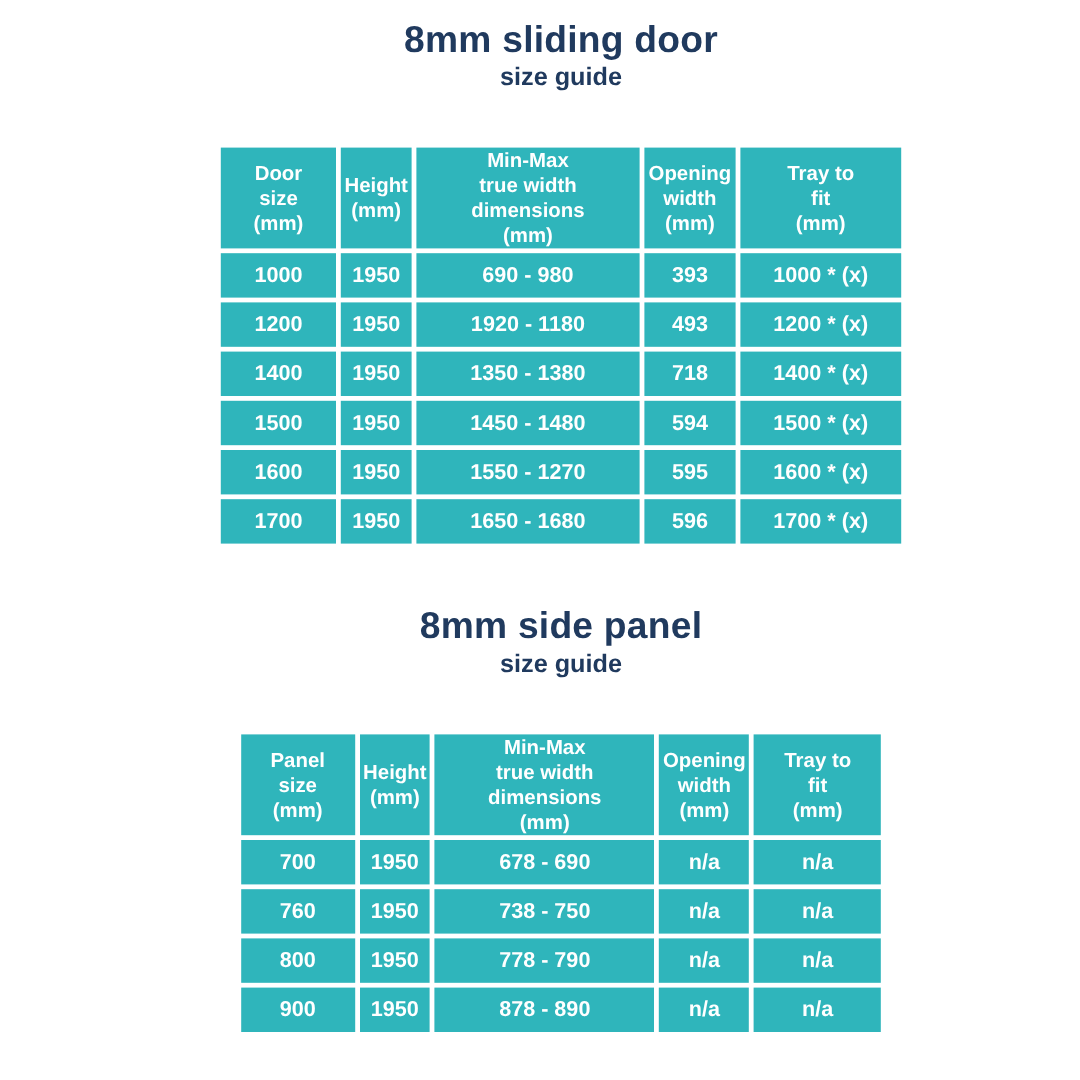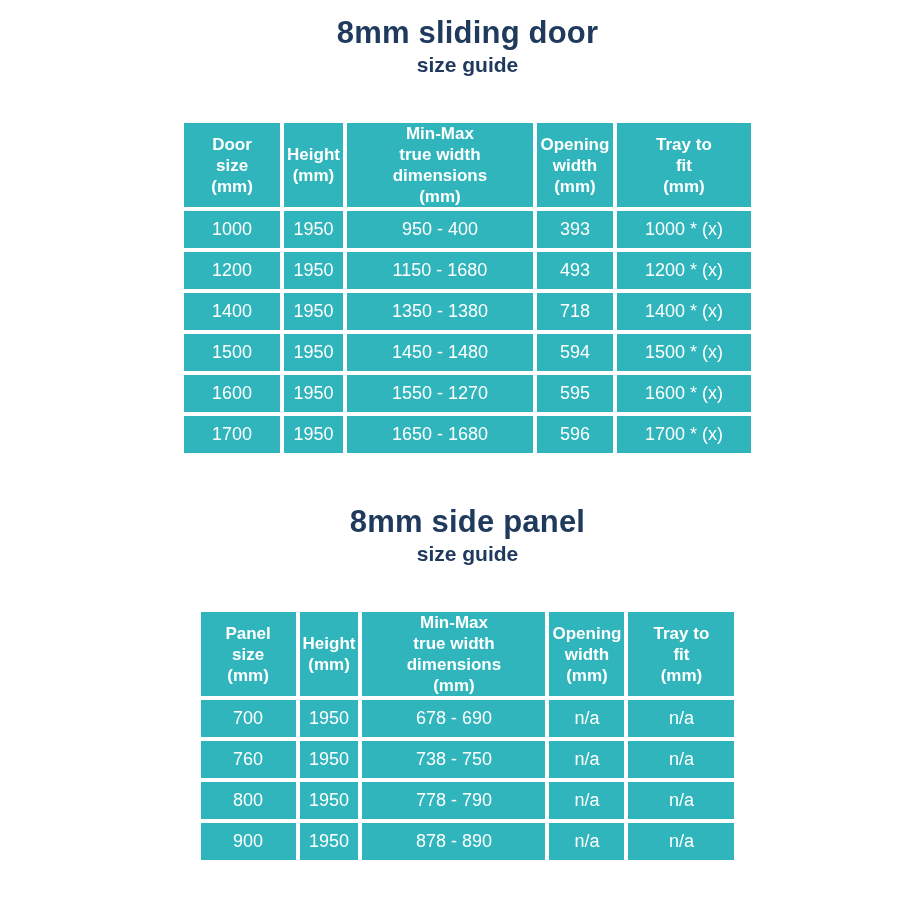--- a/index.html
+++ b/index.html
@@ -56,21 +56,21 @@
   }
   table.size-table th {
     font-size: 17px;
     line-height: 21px;
     font-weight: 700;
     white-space: pre-line;
     height: 76px;
   }
   table.size-table td {
     font-size: 18px;
-    font-weight: 400;
+    font-weight: 700;
     height: 37px;
     white-space: nowrap;
   }
   
   .door-table col.c1 { width: 96px; }
   .door-table col.c2 { width: 58px; }
   .door-table col.c3 { width: 186px; }
   .door-table col.c4 { width: 76px; }
   .door-table col.c5 { width: 134px; }
   
@@ -113,28 +113,28 @@
 (mm)</th>
             <th>Tray to
 fit
 (mm)</th>
           </tr>
       </thead>
       <tbody>
           <tr>
             <td>1000</td>
             <td>1950</td>
-            <td>950 - 400</td>
+            <td>690 - 980</td>
             <td>393</td>
             <td>1000 * (x)</td>
           </tr>
           <tr>
             <td>1200</td>
             <td>1950</td>
-            <td>1150 - 1680</td>
+            <td>1920 - 1180</td>
             <td>493</td>
             <td>1200 * (x)</td>
           </tr>
           <tr>
             <td>1400</td>
             <td>1950</td>
             <td>1350 - 1380</td>
             <td>718</td>
             <td>1400 * (x)</td>
           </tr>

